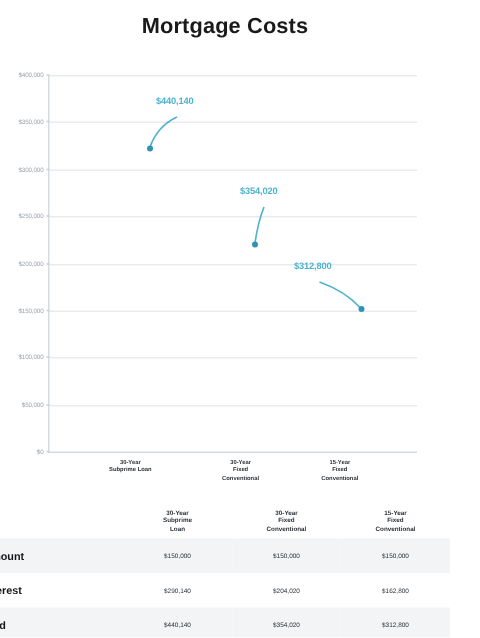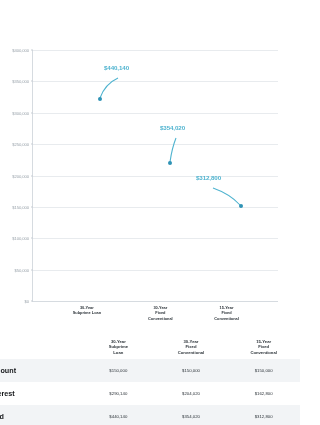--- a/index.html
+++ b/index.html
@@ -148,20 +148,21 @@
   }
   table.data tbody tr:nth-child(odd)  { background: #f2f4f6; }
   table.data tbody tr:nth-child(even) { background: #ffffff; }
   table.data tbody td { height: 23px; }
 </style>
 </head>
 <body>
 
 <div id="page">
 
+  <div class="title">Mortgage Costs</div>
 
   <div class="chart-wrap">
 
     <div class="plot">
 
       <div class="gridline" style="top:0%"></div>
       <div class="tickmark" style="top:0%"></div>
       <div class="ytick" style="top:0%">$400,000</div>
 
       <div class="gridline" style="top:12.5%"></div>

